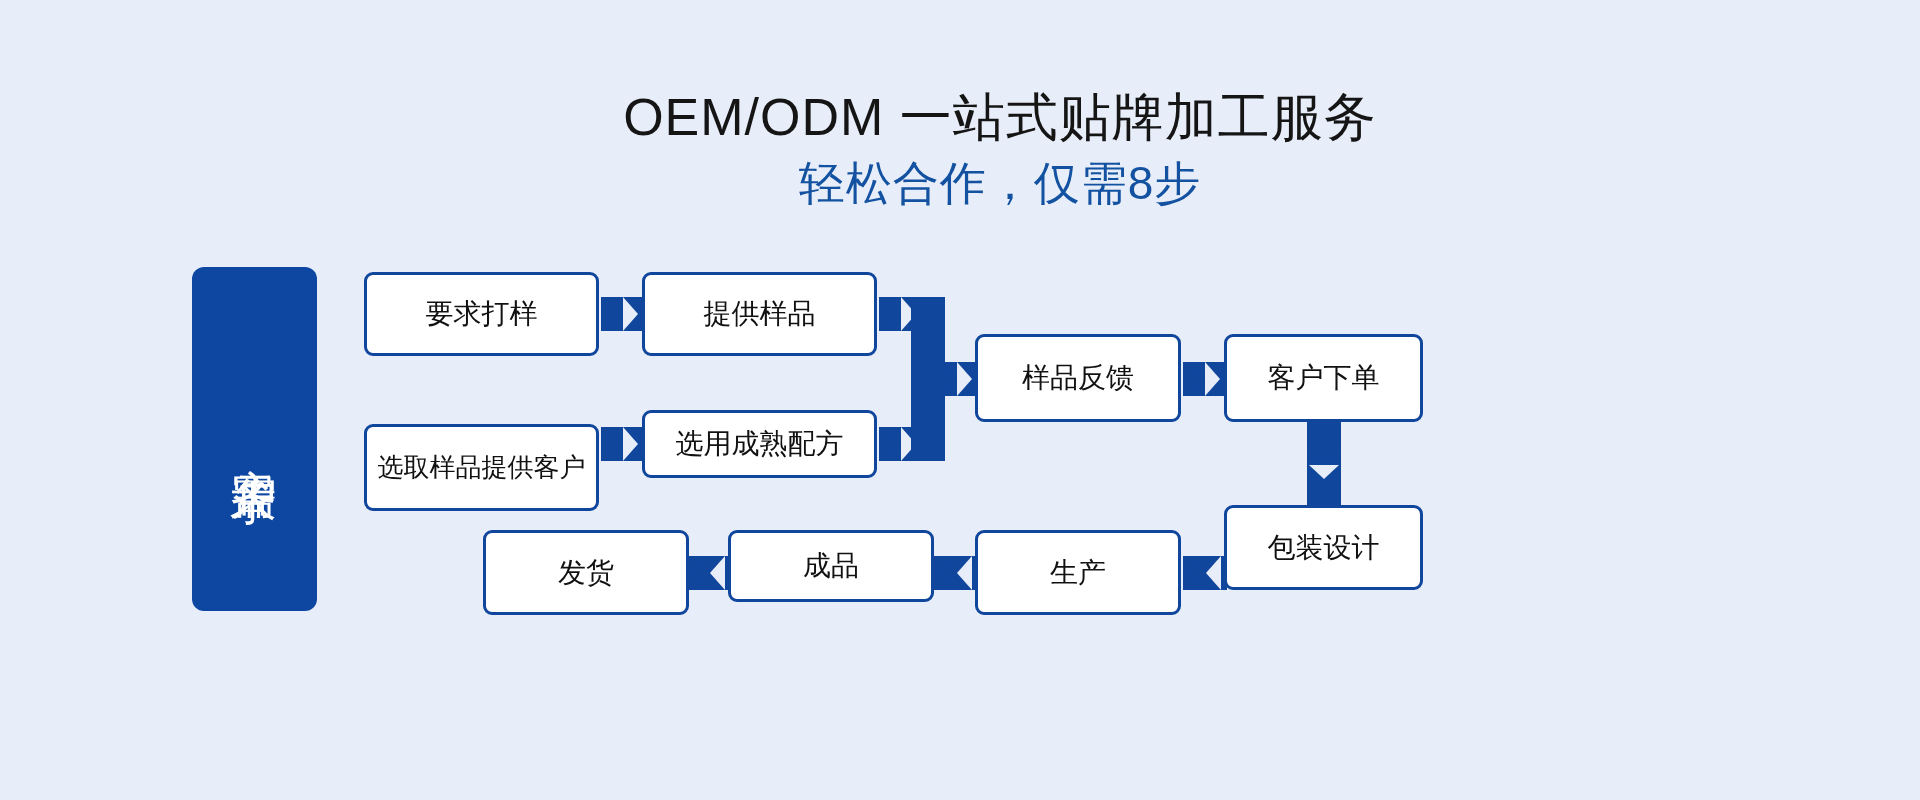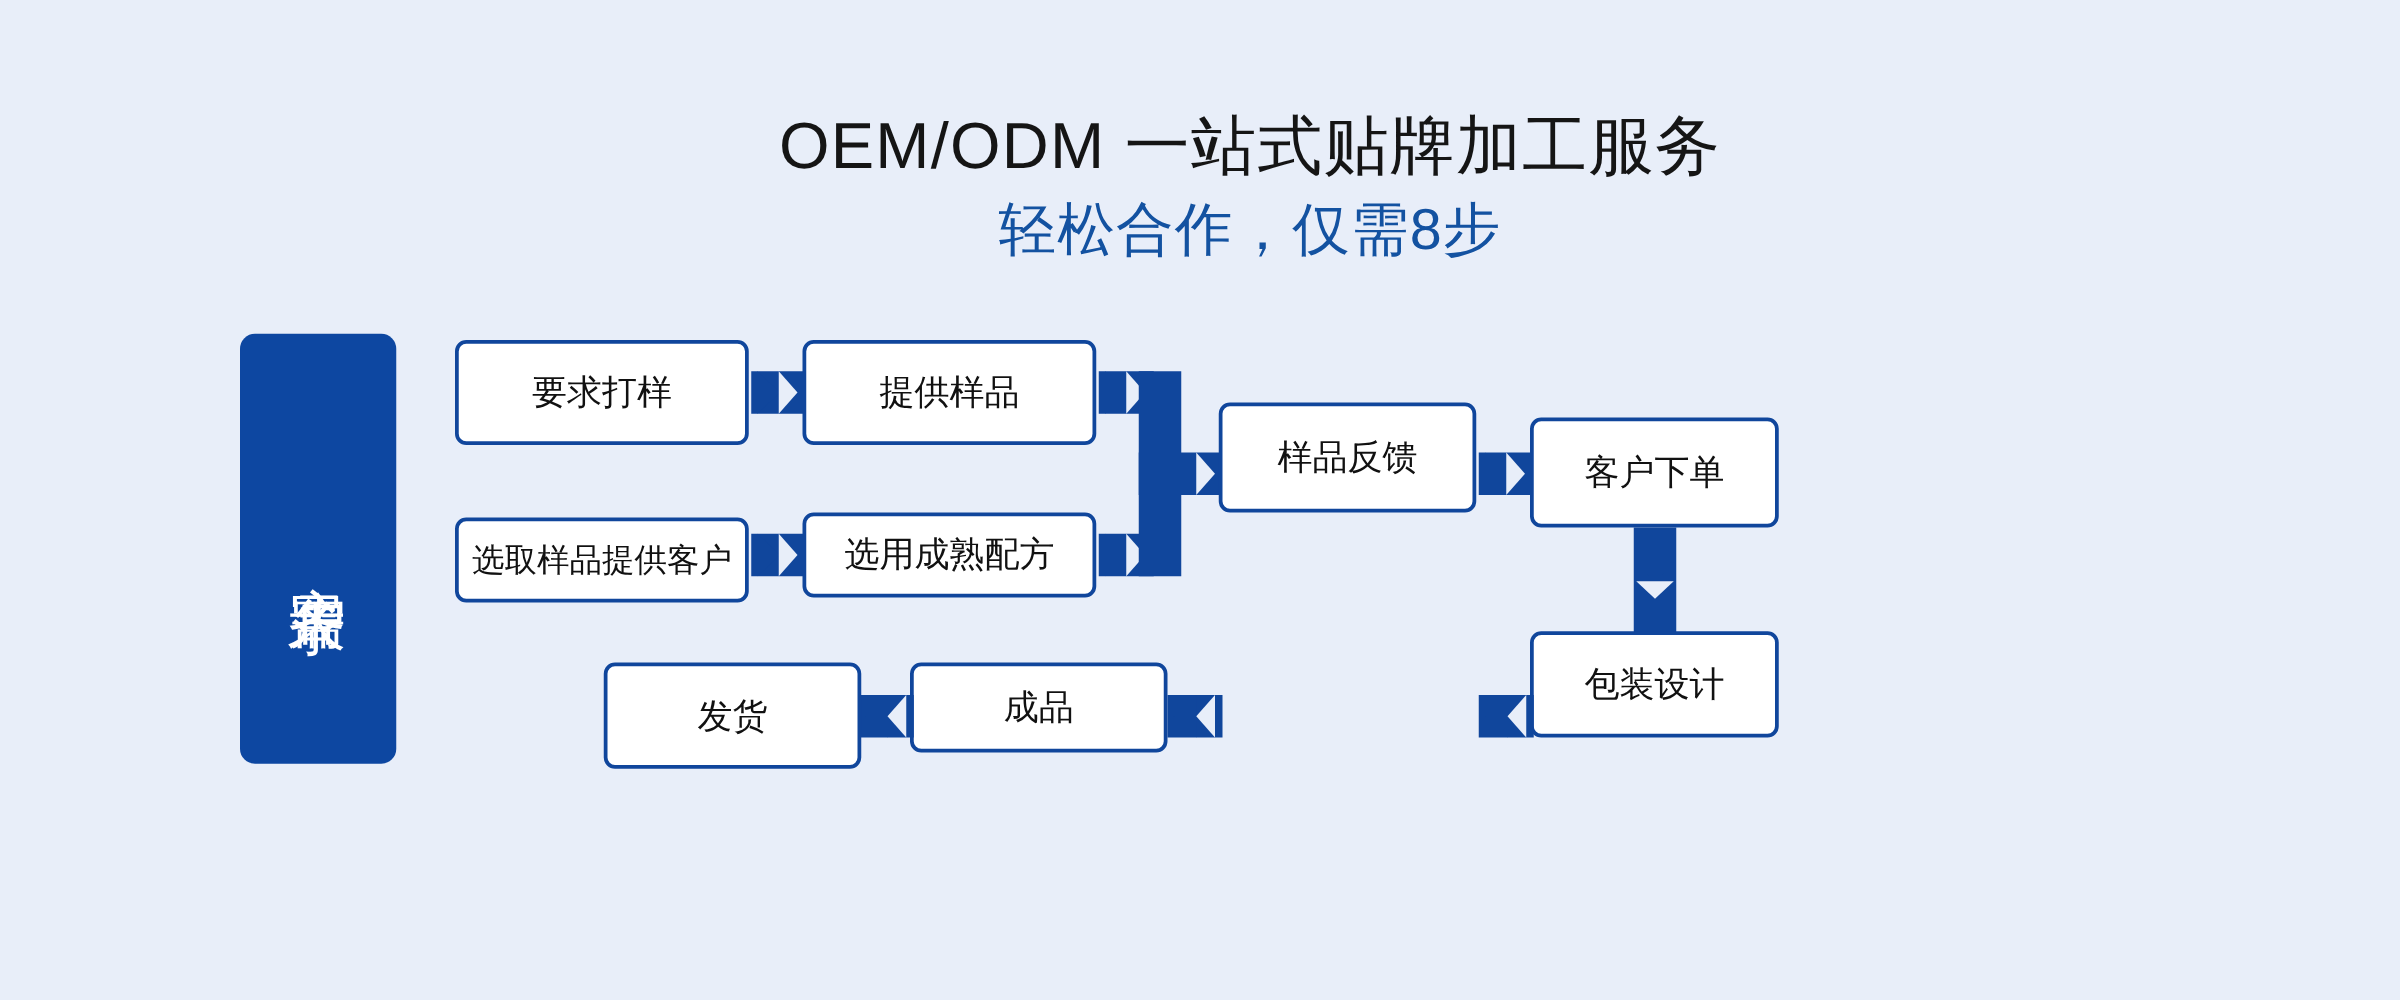--- a/index.html
+++ b/index.html
@@ -123,21 +123,21 @@
   </div>
 
   <div class="node" style="left:324px; top:232px; width:235px; height:84px;text-align:right;">要求打样</div>
 
   <div class="bar" style="left:561px; top:257px; width:44px; height:34px;"></div>
   <div class="chev chev-right" style="left:566px; top:257px;"></div>
   <div class="notch-right" style="left:583px; top:257px;"></div>
 
   <div class="node" style="left:602px; top:232px; width:235px; height:84px;">提供样品</div>
 
-  <div class="node small-text" style="left:324px; top:374px; width:235px; height:68px;text-align:right;">选取样品提供客户</div>
+  <div class="node small-text" style="left:324px; top:384px; width:235px; height:87px;text-align:right;">选取样品提供客户</div>
 
   <div class="bar" style="left:561px; top:387px; width:44px; height:34px;"></div>
   <div class="chev chev-right" style="left:566px; top:387px;"></div>
   <div class="notch-right" style="left:583px; top:387px;"></div>
 
   <div class="node" style="left:602px; top:370px; width:235px; height:68px;">选用成熟配方</div>
 
   <div class="bar" style="left:839px; top:257px; width:44px; height:34px;"></div>
   <div class="chev chev-right" style="left:844px; top:257px;"></div>
   <div class="notch-right" style="left:861px; top:257px;"></div>
@@ -145,38 +145,39 @@
   <div class="bar" style="left:839px; top:387px; width:44px; height:34px;"></div>
   <div class="chev chev-right" style="left:844px; top:387px;"></div>
   <div class="notch-right" style="left:861px; top:387px;"></div>
 
   <div class="bar" style="left:871px; top:257px; width:34px; height:164px;"></div>
 
   <div class="bar" style="left:871px; top:322px; width:66px; height:34px;"></div>
   <div class="chev chev-right" style="left:900px; top:322px;"></div>
   <div class="notch-right" style="left:917px; top:322px;"></div>
 
-  <div class="node" style="left:935px; top:282px; width:206px; height:88px;">样品反馈</div>
+  <div class="node" style="left:935px; top:294px; width:206px; height:88px;">样品反馈</div>
 
   <div class="bar" style="left:1143px; top:322px; width:44px; height:34px;"></div>
   <div class="chev chev-right" style="left:1148px; top:322px;"></div>
   <div class="notch-right" style="left:1165px; top:322px;"></div>
 
   <div class="node" style="left:1184px; top:294px; width:199px; height:88px;">客户下单</div>
 
   <div class="bar" style="left:1267px; top:382px; width:34px; height:109px;"></div>
   <div class="chev chev-down" style="left:1269px; top:410px;"></div>
   <div class="notch-down" style="left:1269px; top:425px;"></div>
 
   <div class="node" style="left:1184px; top:465px; width:199px; height:85px;">包装设计</div>
 
   <div class="bar" style="left:1143px; top:516px; width:44px; height:34px;"></div>
   <div class="chev chev-left" style="left:1148px; top:516px;"></div>
   <div class="notch-left" style="left:1166px; top:516px;"></div>
 
+  <div class="node" style="left:935px; top:490px; width:206px; height:85px;">生产</div>
 
   <div class="bar" style="left:894px; top:516px; width:44px; height:34px;"></div>
   <div class="chev chev-left" style="left:899px; top:516px;"></div>
   <div class="notch-left" style="left:917px; top:516px;"></div>
 
   <div class="node" style="left:688px; top:490px; width:206px; height:72px;">成品</div>
 
   <div class="bar" style="left:647px; top:516px; width:44px; height:34px;"></div>
   <div class="chev chev-left" style="left:652px; top:516px;"></div>
   <div class="notch-left" style="left:670px; top:516px;"></div>

